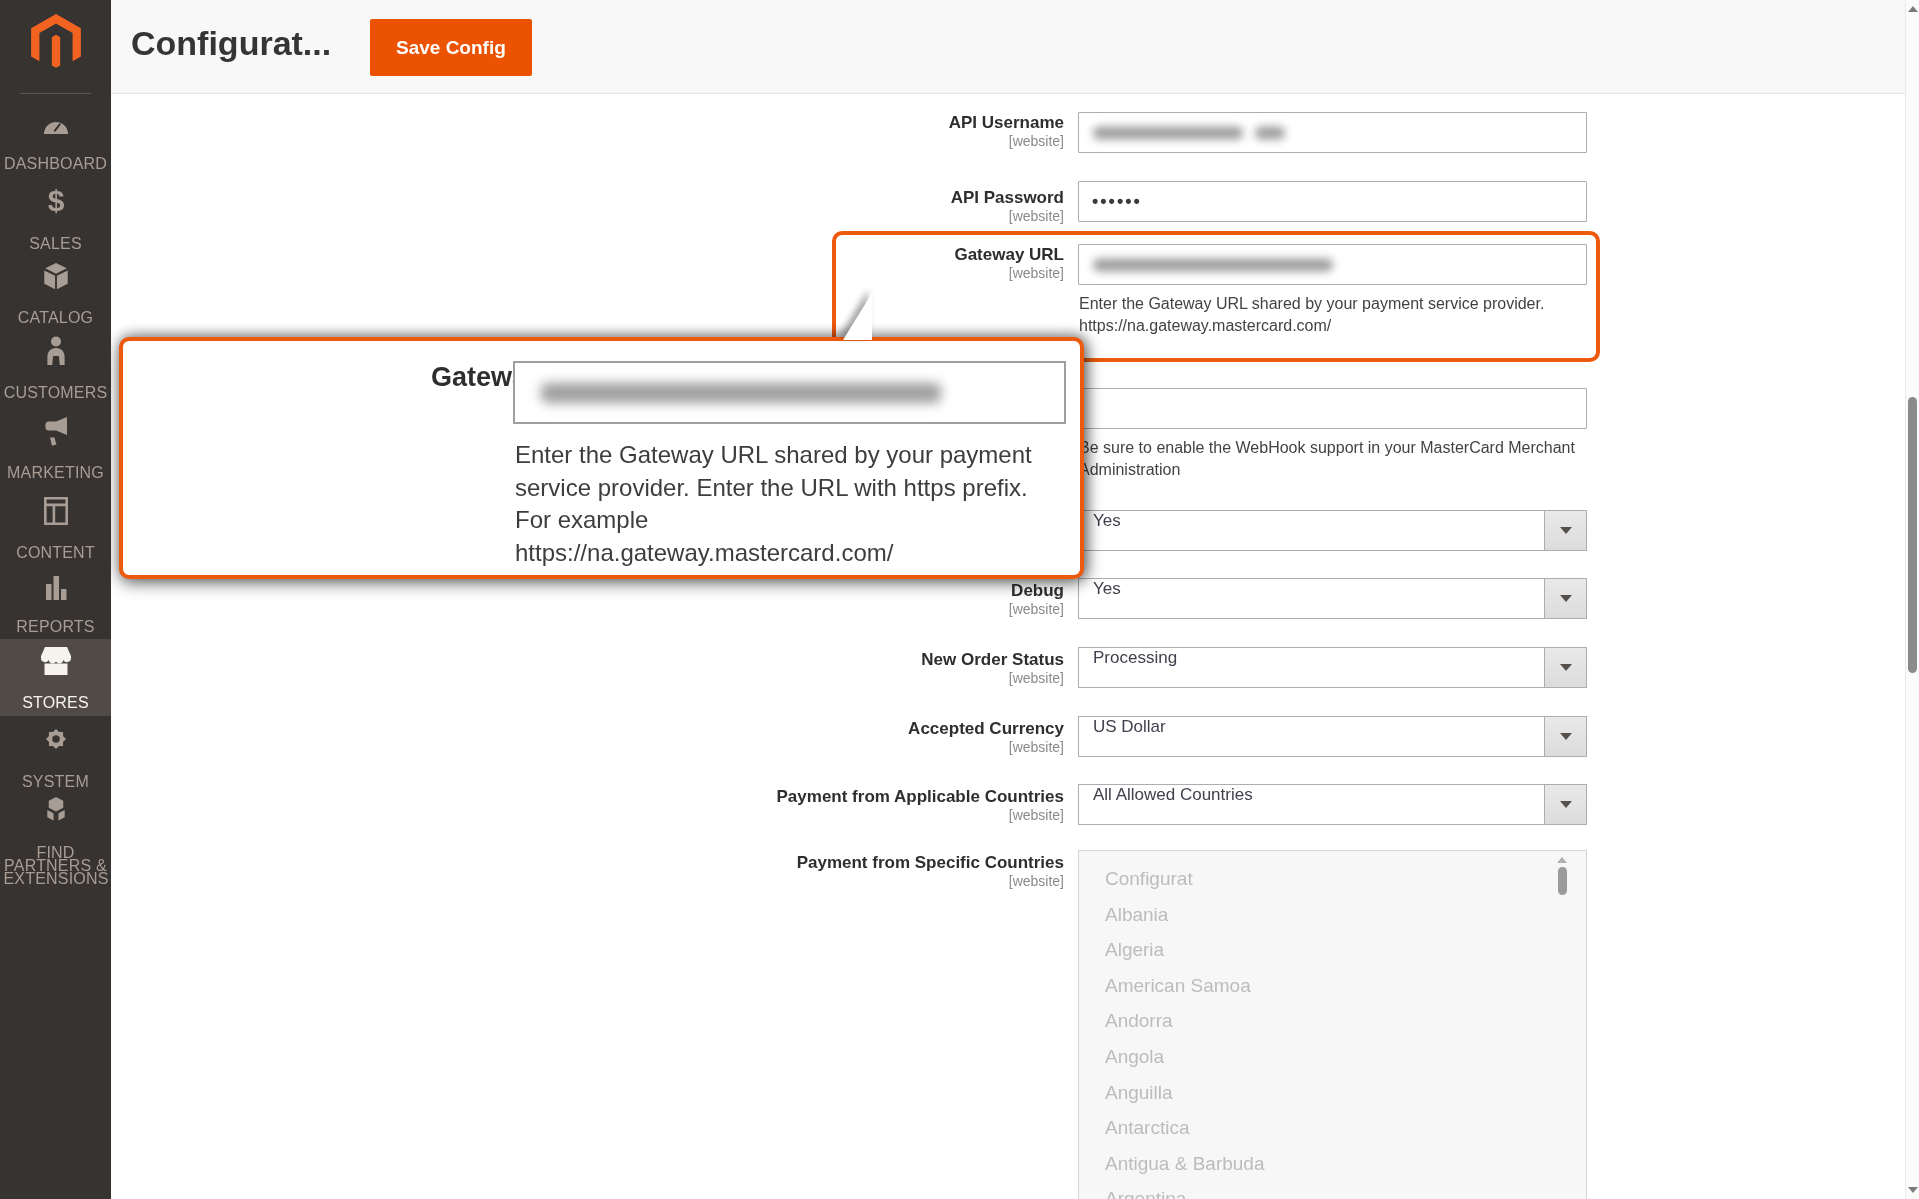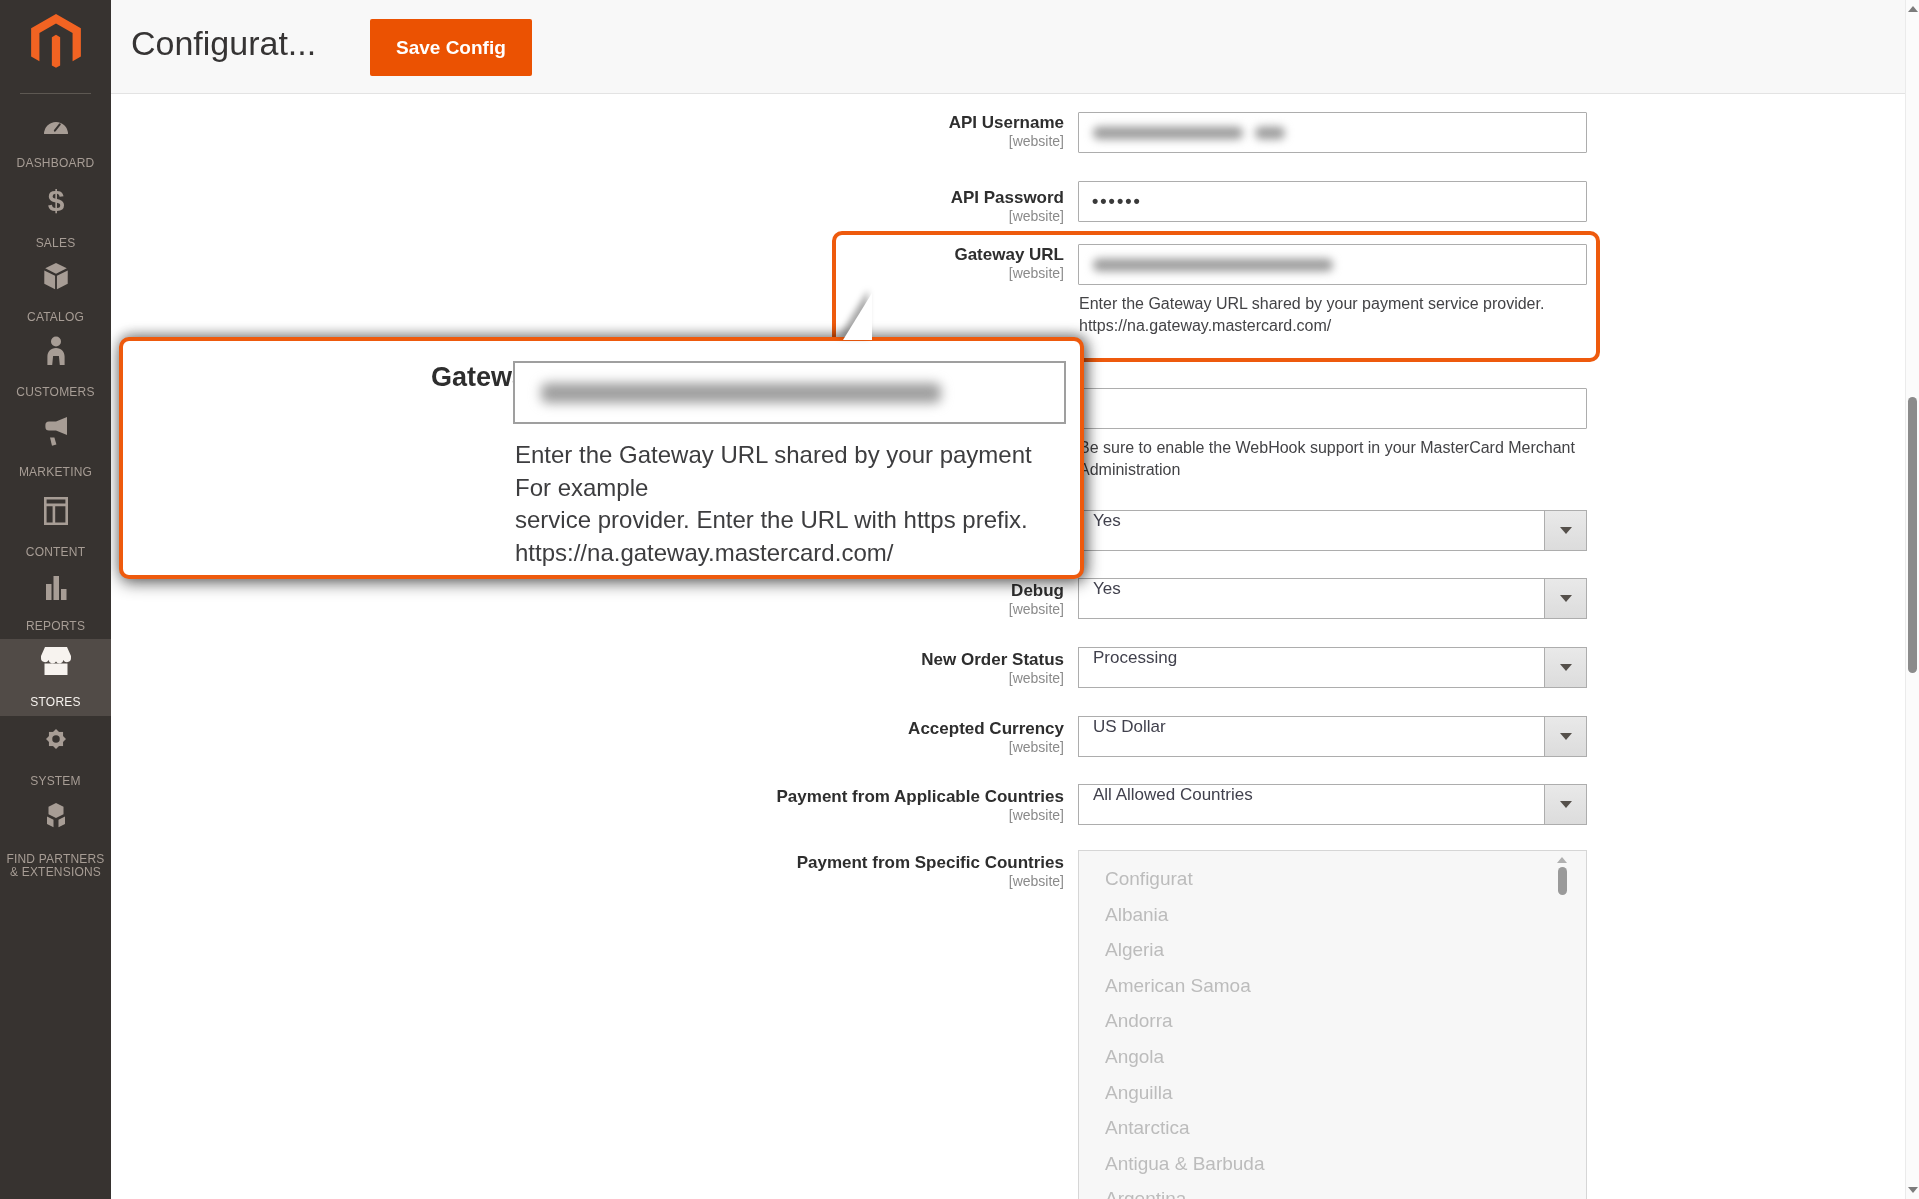--- a/index.html
+++ b/index.html
@@ -5,31 +5,31 @@
   html,body{margin:0;padding:0;background:#fff;}
   #stage{position:relative;width:1919px;height:1199px;overflow:hidden;
          font-family:"Liberation Sans",sans-serif;background:#fff;}
 
   
   #sidebar{position:absolute;left:0;top:0;width:111px;height:1199px;background:#373330;z-index:20;}
   .logo-wrap{position:absolute;left:0;top:14px;width:111px;text-align:center;cursor:pointer;}
   .logo-divider{position:absolute;left:20px;top:93px;width:71px;height:1px;background:#5d5852;}
   .nav-item{position:absolute;left:0;width:111px;height:77px;display:flex;flex-direction:column;
             align-items:center;justify-content:center;cursor:pointer;}
-  .nav-item .nav-label{font-size:12px;letter-spacing:.2px;color:#a79d95;margin-top:20px;
+  .nav-item .nav-label{font-size:16px;letter-spacing:.2px;color:#a79d95;margin-top:20px;
             text-align:center;line-height:13px;max-width:104px;}
   .nav-item svg{fill:#a79d95;}
   .nav-item.active{background:#514b47;}
   .nav-item.active .nav-label{color:#f7f3ef;}
   .nav-item.active svg{fill:#f7f3ef;}
 
   
   #header{position:absolute;left:111px;top:0;right:14px;height:93px;background:#f8f8f8;
           border-bottom:1px solid #e3e3e3;z-index:1;}
-  #page-title{position:absolute;left:20px;top:24px;font-size:34px;font-weight:400;color:#363434;}
+  #page-title{position:absolute;left:20px;top:24px;font-size:34px;font-weight:700;color:#363434;}
   #save-btn{position:absolute;left:259px;top:19px;height:57px;padding:0 26px;background:#eb5202;
             color:#fff;font-size:19px;font-weight:bold;border:none;border-radius:2px;
             font-family:"Liberation Sans",sans-serif;cursor:pointer;display:flex;align-items:center;}
 
   
   .flabel{position:absolute;left:560px;width:504px;text-align:right;z-index:2;}
   .flabel .l1{font-size:17px;font-weight:bold;color:#2e2e2e;line-height:20px;}
   .flabel .l2{font-size:14px;color:#8a8a8a;line-height:17px;}
   .finput{position:absolute;left:1078px;width:509px;height:41px;border:1px solid #adadad;
           background:#fff;box-sizing:border-box;border-radius:1px;z-index:2;}
@@ -298,22 +298,22 @@
   <div id="popup">
     <div class="plabel">
       <div class="l1">Gateway URL</div>
       <div class="l2">[website]</div>
     </div>
     <div id="popup-input">
       <div class="blurblob" style="left:26px;width:400px;height:20px;filter:blur(6px)"></div>
     </div>
     <div class="pnote">
       <div>Enter the Gateway URL shared by your payment</div>
+      <div>service provider. Enter the URL with https prefix.</div>
       <div>For example</div>
-      <div>service provider. Enter the URL with https prefix.</div>
       <div>https://na.gateway.mastercard.com/</div>
     </div>
   </div>
 
   <div id="vscroll">
     <div id="vs-up"></div>
     <div id="vs-thumb"></div>
     <div id="vs-down"></div>
   </div>
 

